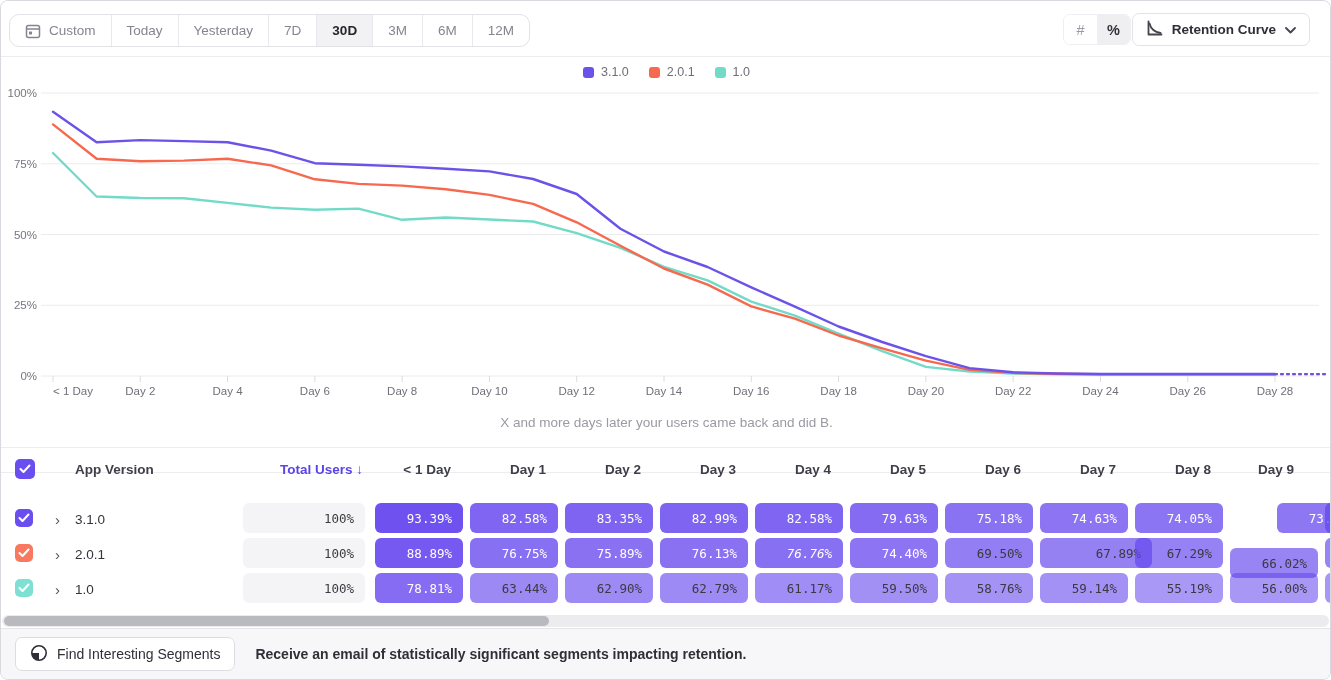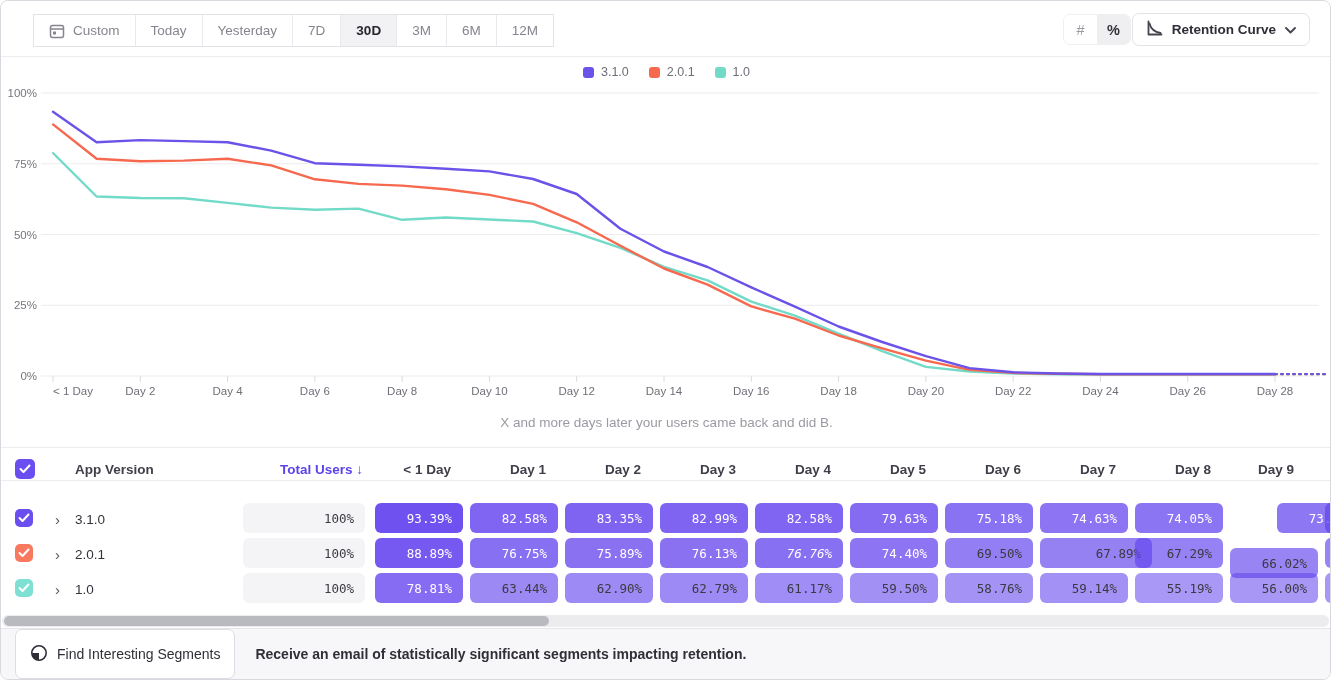--- a/index.html
+++ b/index.html
@@ -3,21 +3,21 @@
 <meta charset="utf-8">
 <style>
   * { margin:0; padding:0; box-sizing:border-box; }
   html,body { background:#fff; }
   body { font-family:"Liberation Sans", sans-serif; }
   .app { position:relative; width:1331px; height:680px; background:#fff;
          border:1px solid #d8d8de; border-radius:8px; overflow:hidden; }
 
   
   .toolbar { position:absolute; top:0; left:0; right:0; height:56px; border-bottom:1px solid #ededf0; background:#fff; }
-  .seg { position:absolute; left:32px; top:13px; display:flex; border:1px solid #e2e2e7; border-radius:0; overflow:hidden; background:#fff;align-items:center; }
+  .seg { position:absolute; left:8px; top:13px; display:flex; border:1px solid #e2e2e7; border-radius:10px; overflow:hidden; background:#fff;align-items:center; }
   .seg-btn { display:flex; align-items:center; gap:8px; padding:0 15px; height:31px; font-size:13.5px;
              color:#85858f; border-right:1px solid #e9e9ed; cursor:pointer; white-space:nowrap; }
   .seg-btn:last-child { border-right:none; }
   .seg-btn.selected { background:#f2f2f4; color:#26262e; font-weight:bold; }
   .cal-icon { width:16px; height:16px; }
   .unit-toggle { position:absolute; right:199px; top:13px; display:flex; height:31px; border-radius:7px; overflow:hidden; border:1px solid #efeff2; }
   .unit-btn { width:33px; display:flex; align-items:center; justify-content:center; font-size:14.5px; color:#9a9aa3; cursor:pointer; background:#fff; }
   .unit-btn.selected { background:#efeff2; color:#33333b; font-weight:bold; }
   .chart-dd { position:absolute; right:20px; top:12px; height:33px; display:flex; align-items:center; gap:9px;
               border:1px solid #e2e2e7; border-radius:7px; background:#fff; padding:0 13px;
@@ -27,40 +27,40 @@
   .chart-area { position:absolute; top:56px; left:0; width:1331px; height:390px; }
   .legend { position:absolute; top:8px; left:0; right:0; display:flex; justify-content:center; gap:20px; }
   .legend-item { display:flex; align-items:center; gap:7px; cursor:pointer; }
   .legend-swatch { width:11px; height:11px; border-radius:3px; }
   .legend-label { font-size:12.5px; color:#6e6e78; }
   .chart-svg { position:absolute; top:0; left:0; }
   .subtitle { position:absolute; top:358px; left:0; right:0; text-align:center; font-size:13.5px; color:#9a9aa3; }
 
   
   .table-section { position:absolute; top:446px; left:0; right:0; height:167px; }
-  .thead { position:absolute; top:0; left:0; right:0; height:34px; border-top:1px solid #ededf0; border-bottom:1px solid #ededf0; }
+  .thead { position:absolute; top:0; left:0; right:0; height:26px; border-top:1px solid #ededf0; border-bottom:1px solid #ededf0; }
   .th { position:absolute; top:0; height:42px; display:flex; align-items:center; font-size:13.5px; font-weight:bold; color:#3f3f4a; white-space:nowrap; }
   .th.right { justify-content:flex-end; }
   .th-total { color:#5b44e8; cursor:pointer; }
   .checkbox { position:absolute; border-radius:5px; display:flex; align-items:center; justify-content:center; cursor:pointer; }
   .trow { position:absolute; left:0; right:0; height:35px; }
   .row-chevron { position:absolute; left:54px; top:50%; transform:translateY(-50%); font-size:15px; color:#55555e; cursor:pointer; }
   .row-name { position:absolute; left:74px; top:50%; transform:translateY(-50%); font-size:13.5px; color:#33333c; }
   .pill { position:absolute; height:30px; border-radius:6px; display:flex; align-items:center; justify-content:flex-end;
           padding-right:11px; font-family:"DejaVu Sans Mono", monospace; font-size:12.5px; }
   .pill.gray { background:#f4f4f6; color:#3a3a42; }
 
   
   .hscroll-track { position:absolute; top:614px; left:1px; right:1px; height:12px; background:#ececef; border-radius:6px; }
   .hscroll-thumb { position:absolute; top:1px; left:2px; width:545px; height:10px; background:#b9b9c0; border-radius:5px; cursor:pointer; }
 
   
   .footer { position:absolute; top:627px; left:0; right:0; bottom:0; background:#f7f7f9; border-top:1px solid #e5e5e9;
             display:flex; align-items:center; padding:0 14px; gap:20px; }
-  .segments-btn { display:flex; align-items:center; gap:9px; height:50px; padding:0 14px; background:#fff;
+  .segments-btn { display:flex; align-items:center; gap:9px; height:34px; padding:0 14px; background:#fff;
                   border:1px solid #dcdce1; border-radius:7px; font-size:14px; color:#2f2f37; cursor:pointer; white-space:nowrap; }
   .footer-msg { font-size:14px; font-weight:bold; color:#2f2f37; }
 </style>
 </head>
 <body>
 
 <div class="app">
 
   <div class="toolbar">
     <div class="seg">

